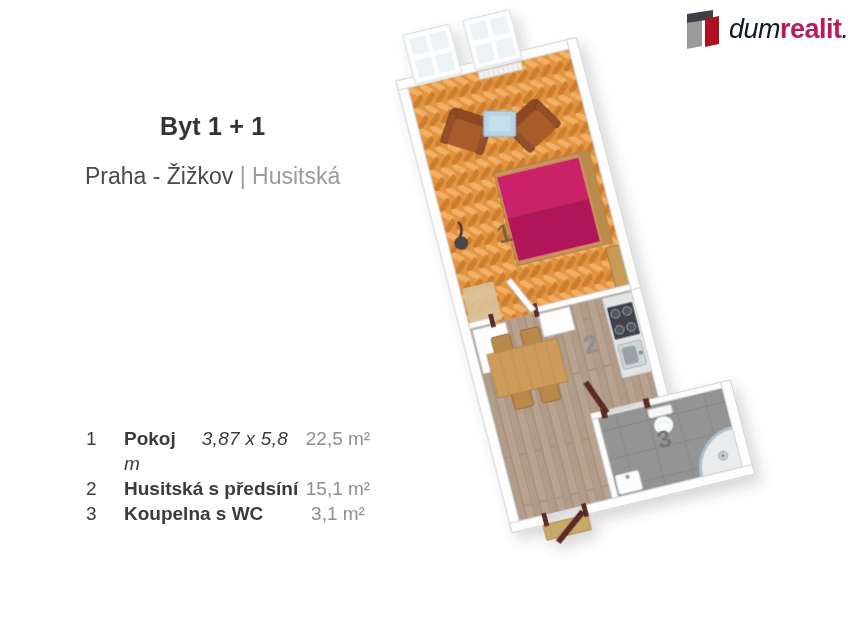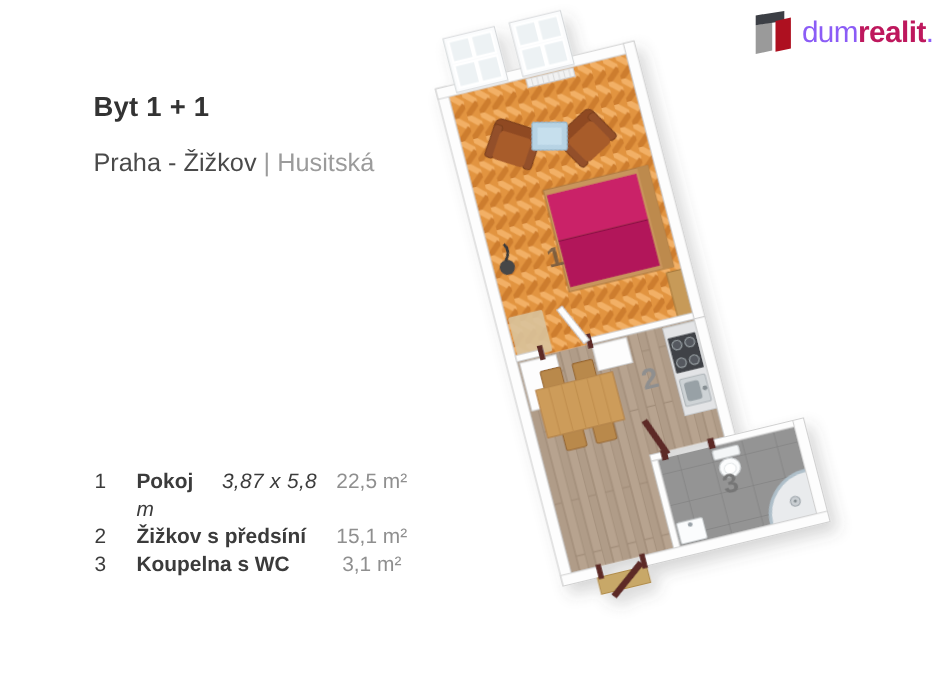--- a/index.html
+++ b/index.html
@@ -3,25 +3,25 @@
 <meta charset="utf-8">
 <style>
   html,body{margin:0;padding:0;background:#ffffff;}
   .canvas{position:relative;width:848px;height:636px;background:#ffffff;overflow:hidden;
           font-family:"Liberation Sans",sans-serif;}
 
   
   .brand{position:absolute;top:9px;left:684px;display:flex;align-items:center;gap:7px;}
   .brand-icon{width:38px;height:40px;display:block;}
   .brand-text{font-size:27px;letter-spacing:-0.5px;white-space:nowrap;}
-  .brand-gray{color:#8b5cf6;font-weight:normal;}
+  .brand-gray{color:#0f172a;font-weight:normal;font-style:italic;}
   .brand-red{color:#be185d;font-weight:bold;}
 
   
-  .header{position:absolute;left:85px;top:83px;}
+  .header{position:absolute;left:85px;top:112px;text-align:center;}
   .header h1{margin:0;font-size:25px;font-weight:bold;color:#333333;letter-spacing:0.2px;}
   .header .subtitle{margin-top:22px;font-size:23px;color:#4a4a4a;}
   .header .muted{color:#9b9b9b;}
 
   
   .legend{position:absolute;left:86px;top:426px;font-size:19px;color:#3b3b3b;}
   .legend-row{display:grid;grid-template-columns:38px 178px 72px;line-height:25px;align-items:baseline;}
   .l-num{font-weight:normal;}
   .l-name{font-weight:bold;white-space:nowrap;margin-top:36px;}
   .l-dims{font-weight:normal;margin-left:26px;letter-spacing:0.3px;font-style:italic;}
@@ -54,21 +54,21 @@
   </div>
 
   <div class="legend">
     <div class="legend-row">
       <span class="l-num">1</span>
       <span class="l-cell"><span class="l-name">Pokoj</span><span class="l-dims">3,87 x 5,8 m</span></span>
       <span class="l-area">22,5 m²</span>
     </div>
     <div class="legend-row">
       <span class="l-num">2</span>
-      <span class="l-cell"><span class="l-name">Žižkov s předsíní</span><span class="l-dims"></span></span>
+      <span class="l-cell"><span class="l-name">Husitská s předsíní</span><span class="l-dims"></span></span>
       <span class="l-area">15,1 m²</span>
     </div>
     <div class="legend-row">
       <span class="l-num">3</span>
       <span class="l-cell"><span class="l-name">Koupelna s WC</span><span class="l-dims"></span></span>
       <span class="l-area">3,1 m²</span>
     </div>
   </div>
 
   <div class="plan-wrap">

